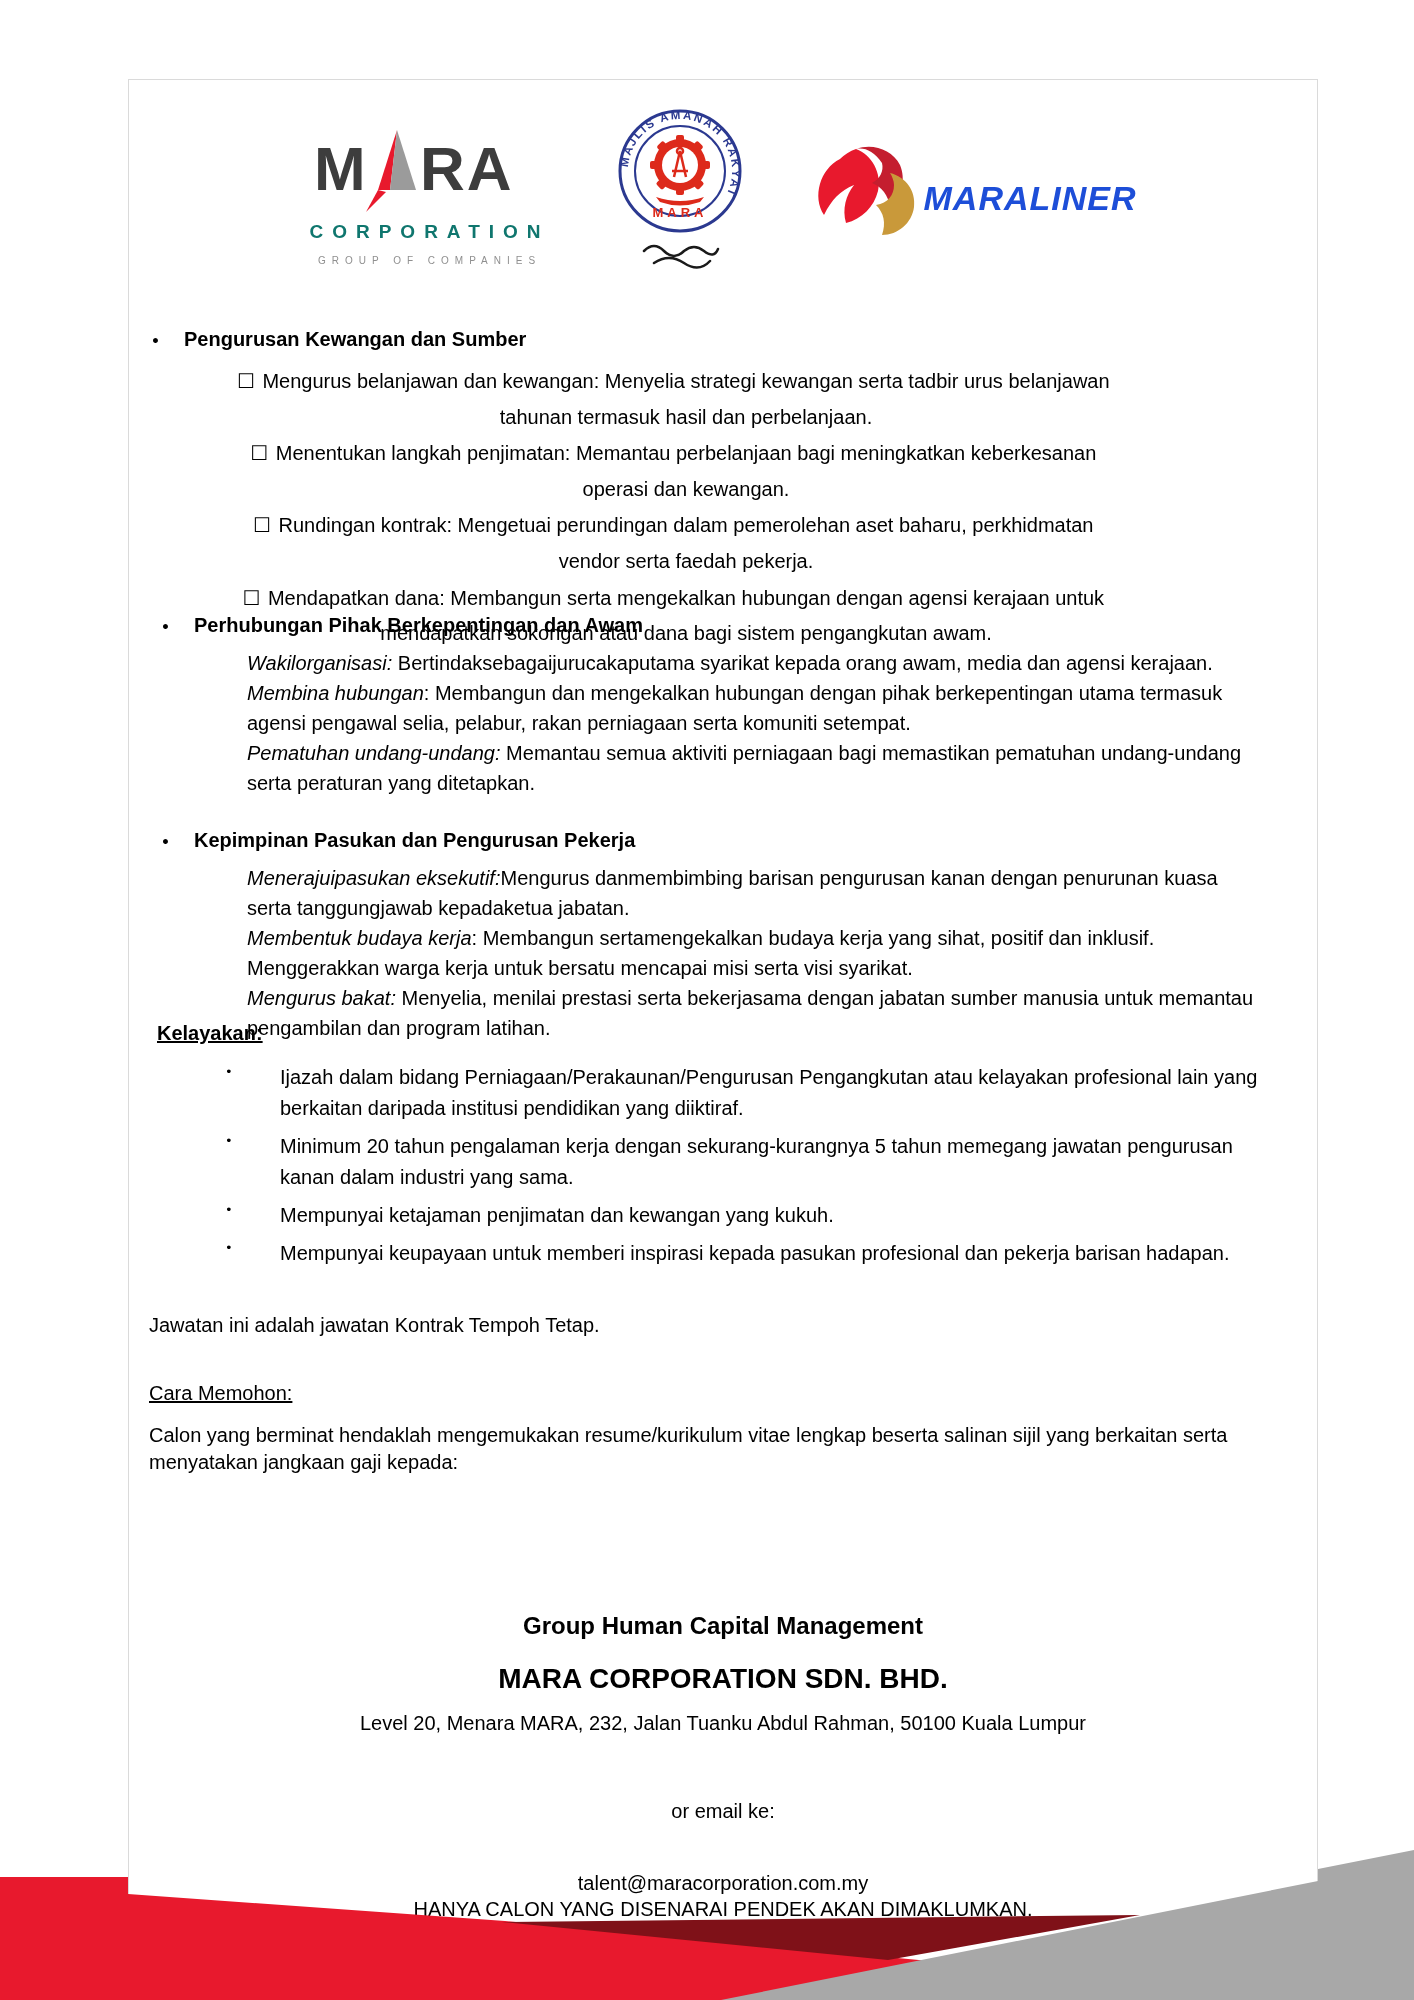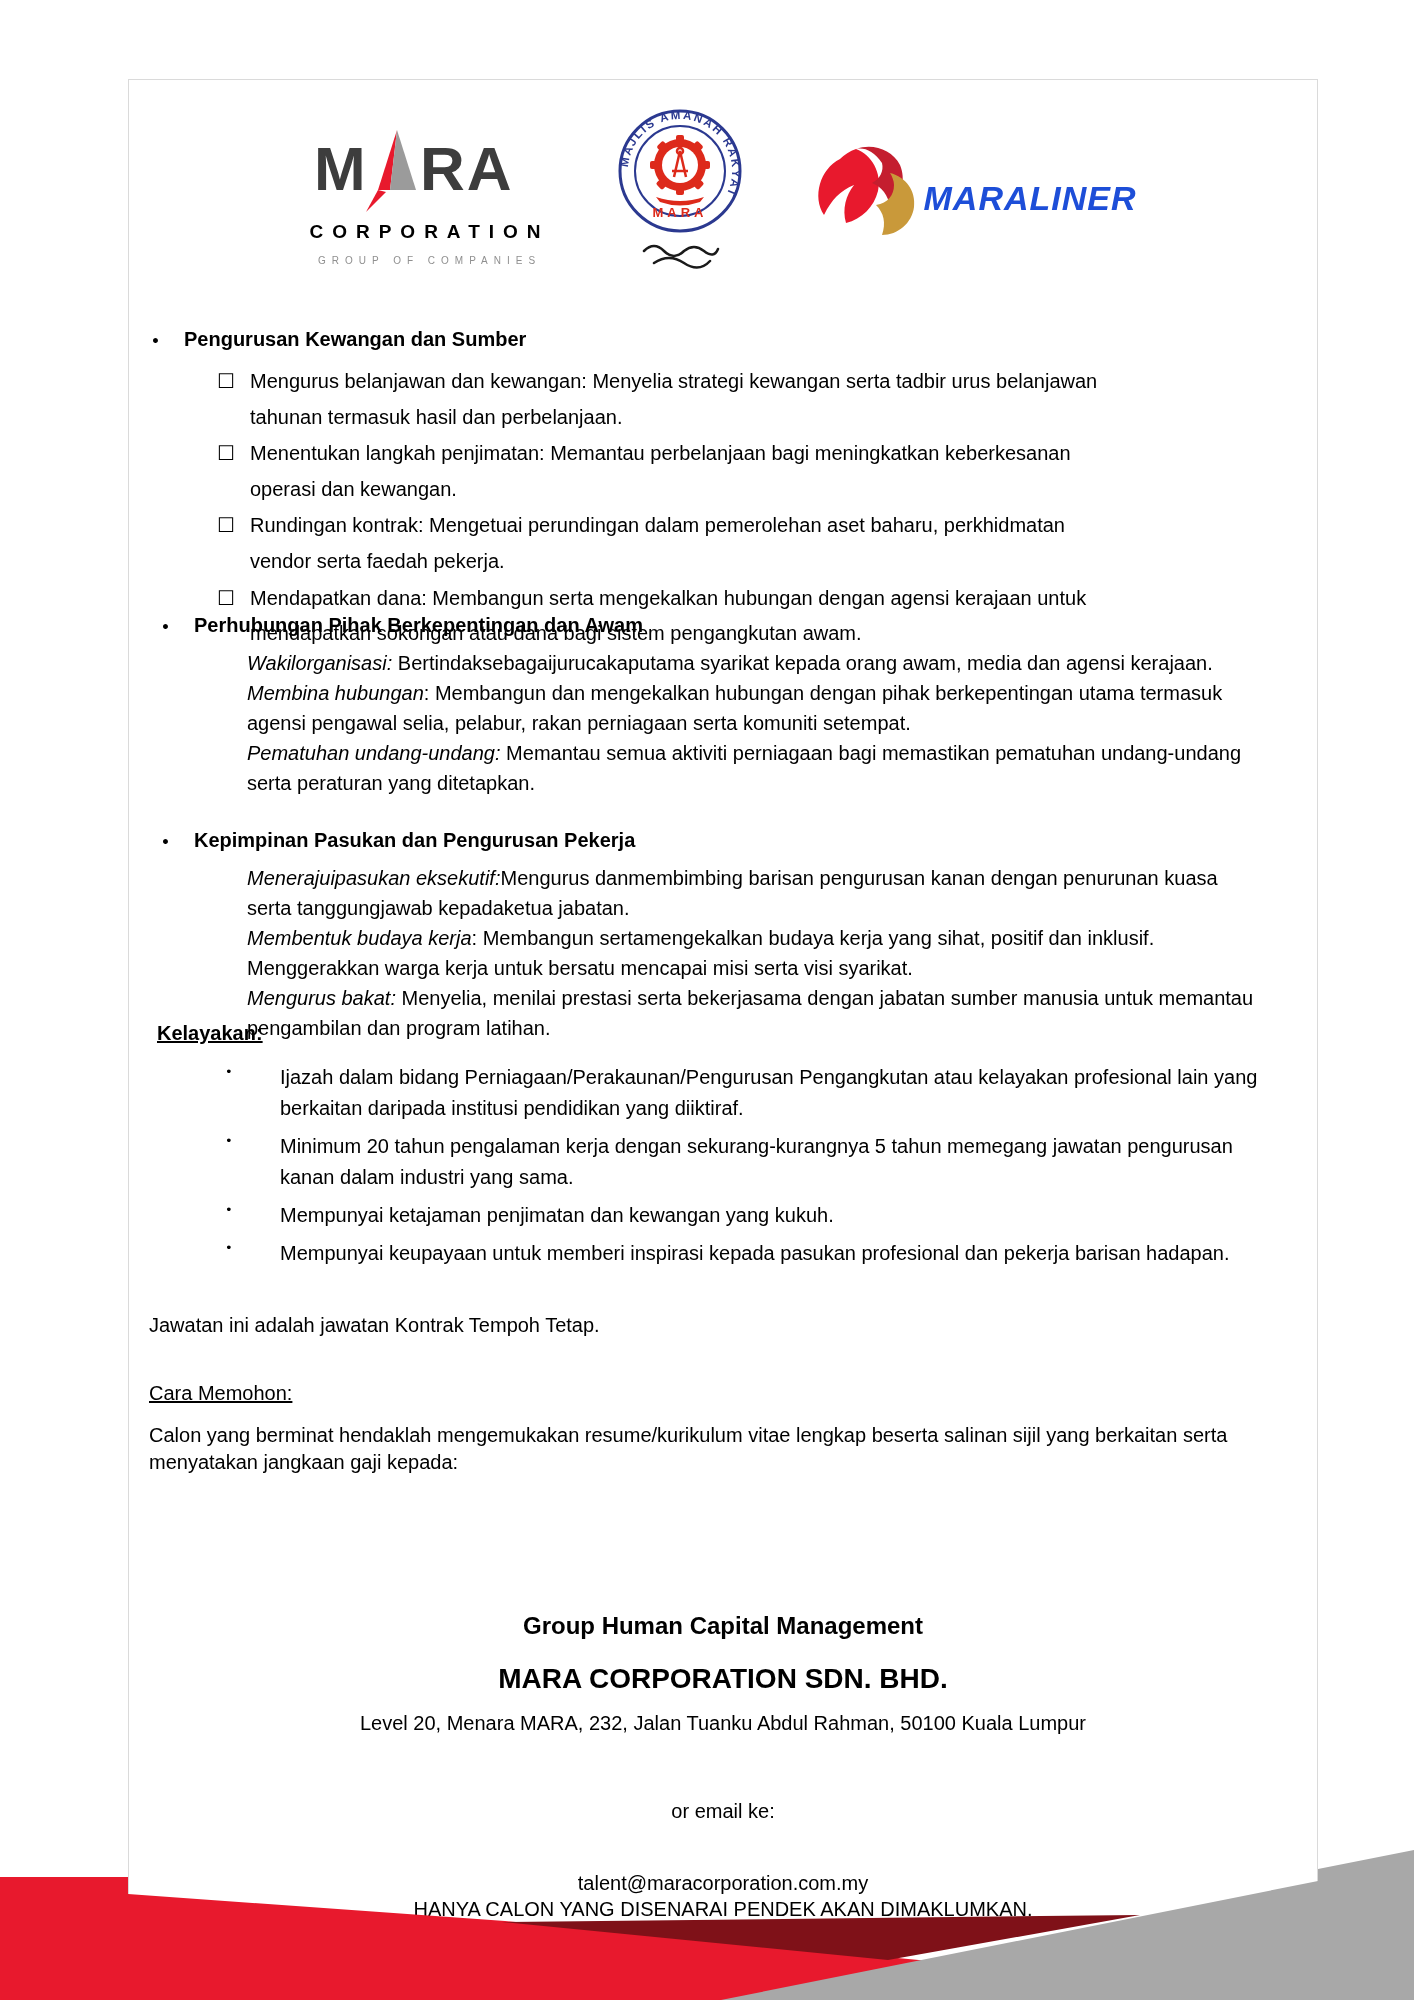--- a/index.html
+++ b/index.html
@@ -10,31 +10,31 @@
   .page{
     position:absolute;left:128px;top:79px;width:1190px;height:1921px;
     background:#fff;border:1px solid #dadada;border-bottom:none;box-sizing:border-box;
     z-index:1;
   }
   .content{position:relative;width:100%;height:100%;font-size:20px;line-height:1.5;}
 
   
   .logos{position:absolute;top:28px;left:0;width:100%;display:flex;justify-content:center;align-items:center;gap:64px;height:180px;}
   .logo-corp{display:flex;flex-direction:column;align-items:center;}
-  .corp-line2{font-size:19px;font-weight:bold;letter-spacing:9px;color:#000000;margin-top:2px;}
+  .corp-line2{font-size:19px;font-weight:bold;letter-spacing:9px;color:#0f766e;margin-top:2px;}
   .corp-line3{font-size:10px;letter-spacing:6px;color:#8f8f8f;margin-top:6px;}
   .logo-maraliner{display:flex;align-items:center;}
   .maraliner-text{font-size:34px;font-weight:bold;font-style:italic;color:#1d4ed8;letter-spacing:1px;margin-left:-6px;}
 
   
   .sec{position:relative;}
   .sec-head{display:flex;align-items:baseline;margin-left:22px;font-weight:bold;font-size:20px;}
   .dot{font-size:14px;width:33px;flex:0 0 33px;font-family:"DejaVu Sans",sans-serif;}
   .sec1{margin-top:32px;}
-  .sec1-items{margin:10px 0 0 88px;width:905px;}
+  .sec1-items{margin:10px 0 0 88px;width:905px;text-align:center;}
   .chk-item{padding-left:33px;text-indent:-33px;line-height:1.78;margin-bottom:1px;}
   .chk{font-family:"DejaVu Sans",sans-serif;font-size:20px;display:inline-block;width:33px;text-indent:0;}
   .sec-body{margin:8px 0 0 118px;width:1010px;line-height:1.5;}
   .ital{font-style:italic;}
 
   .kelayakan{margin:46px 0 0 20px;font-weight:bold;text-decoration:underline;font-size:20px;}
   .qual-items{margin:14px 0 0 88px;width:1060px;}
   .qual-item{display:flex;line-height:1.55;margin-bottom:7px;}
   .qual-item .dot{width:55px;flex:0 0 55px;font-size:13px;}
 

